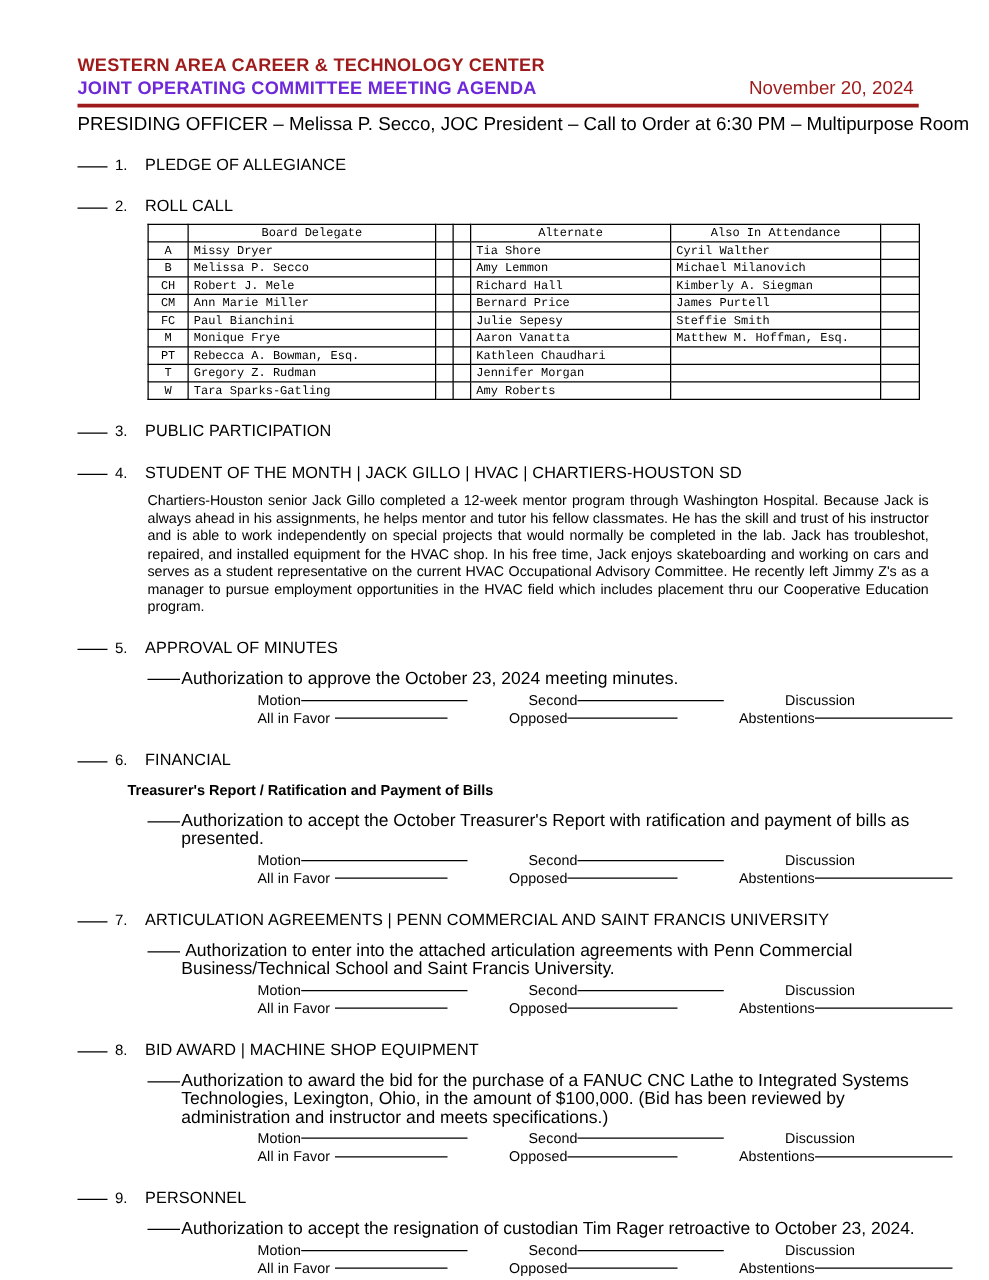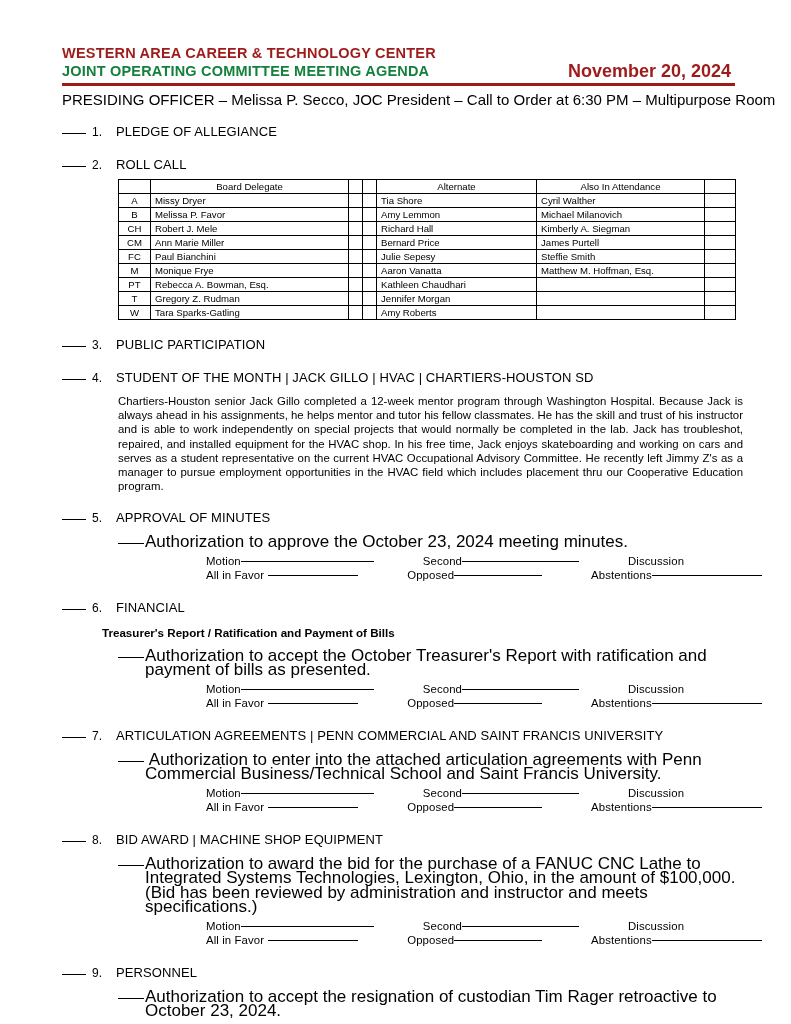--- a/index.html
+++ b/index.html
@@ -30,22 +30,22 @@
   }
   .hdr-left-line {
     font-weight: bold;
     font-size: 14.5px;
     letter-spacing: 0.2px;
     color: #9E1B1B;
     line-height: 18px;
     white-space: nowrap;
   }
   .hdr-date {
-    font-weight: bold;
-    font-size: 18px;
+    font-weight: normal;
+    font-size: 15px;
     color: #9E1B1B;
     line-height: 18px;
     white-space: nowrap;
     padding-right: 4px;
   }
   .hdr-rule {
     margin-top: 3px;
     height: 3px;
     background: #9E1B1B;
     width: 100%;
@@ -82,20 +82,21 @@
   }
   .item-title {
     font-size: 13px;
     letter-spacing: 0.1px;
   }
 
   
   .table-wrap {
     margin-top: 6px;
     margin-left: 56px;
+    font-family: Liberation Mono, monospace;
   }
   table.roll {
     border-collapse: collapse;
     width: 617px;
     table-layout: fixed;
   }
   table.roll td, table.roll th {
     border: 1px solid #000;
     font-size: 9.6px;
     line-height: 11px;
@@ -125,21 +126,21 @@
     font-size: 11.4px;
     line-height: 14.2px;
     text-align: justify;
     width: 625px;
   }
 
   
   .auth {
     margin-left: 56px;
     margin-top: 9px;
-    font-size: 17px;
+    font-size: 14px;
     line-height: 14.4px;
     width: 630px;
   }
   .auth .pre {
     display: inline-block;
     width: 26px;
     border-bottom: 1px solid #000;
     position: relative;
     top: -3px;
     margin-right: 1px;
@@ -182,21 +183,21 @@
 </head>
 <body>
 
 <div class="page">
 
   <div class="header-block">
     <div class="hdr-row">
       <span class="hdr-left-line" style="color: rgb(158, 27, 27);">WESTERN AREA CAREER &amp; TECHNOLOGY CENTER</span>
     </div>
     <div class="hdr-row">
-      <span class="hdr-left-line" style="color: #15803d;">JOINT OPERATING COMMITTEE MEETING AGENDA</span>
+      <span class="hdr-left-line" style="color: #6d28d9;">JOINT OPERATING COMMITTEE MEETING AGENDA</span>
       <span class="hdr-date" style="color: rgb(158, 27, 27);">November 20, 2024</span>
     </div>
     <div class="hdr-rule" style="background: rgb(158, 27, 27);"></div>
     <div class="presiding">PRESIDING OFFICER – Melissa P. Secco, JOC President – Call to Order at 6:30 PM – Multipurpose Room</div>
   </div>
 
   <div class="item">
     <div class="item-head">
       <span class="blank-line"></span>
       <span class="item-num">1.</span>
@@ -237,21 +238,21 @@
               <td class="c-key">A</td>
               <td>Missy Dryer</td>
               <td></td>
               <td></td>
               <td>Tia Shore</td>
               <td>Cyril Walther</td>
               <td></td>
             </tr>
             <tr>
               <td class="c-key">B</td>
-              <td>Melissa P. Favor</td>
+              <td>Melissa P. Secco</td>
               <td></td>
               <td></td>
               <td>Amy Lemmon</td>
               <td>Michael Milanovich</td>
               <td></td>
             </tr>
             <tr>
               <td class="c-key">CH</td>
               <td>Robert J. Mele</td>
               <td></td>

